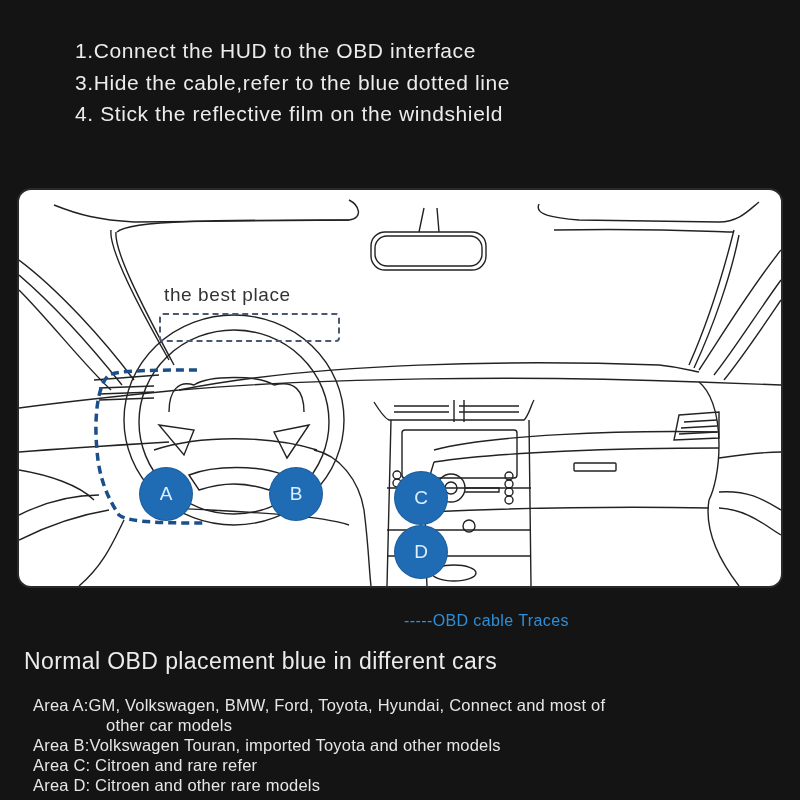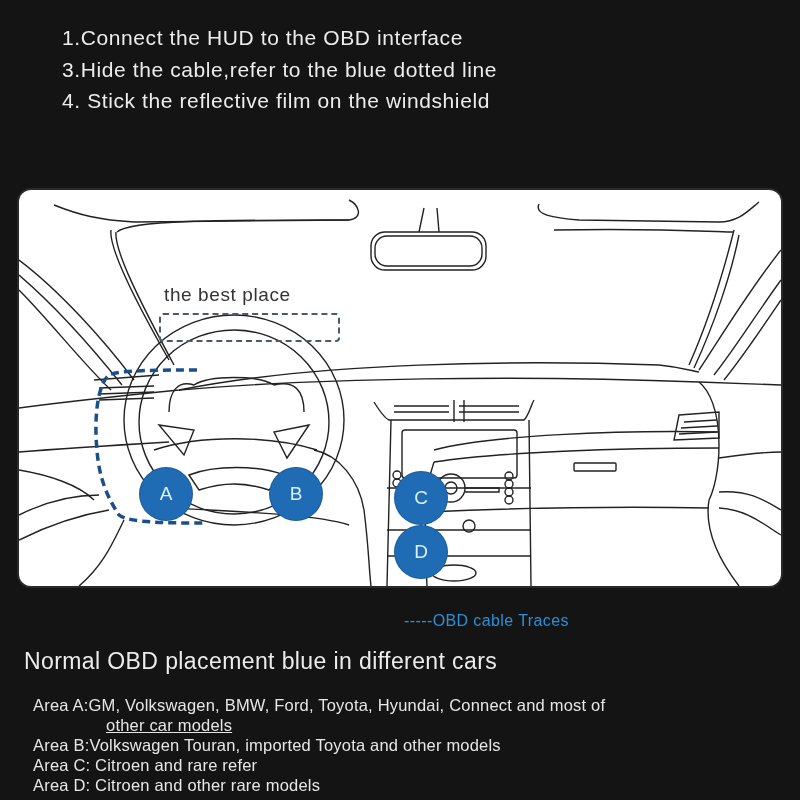--- a/index.html
+++ b/index.html
@@ -1,33 +1,33 @@
 <!DOCTYPE html>
 <html><head>
 <meta charset="utf-8">
 <style>
   html, body { margin:0; padding:0; }
   body { width:800px; height:800px; background:#141414; position:relative; overflow:hidden;
          font-family:"Liberation Sans", "DejaVu Sans", sans-serif; color:#e8e8e8; }
-  .steps { position:absolute; left:62px; top:22px; margin:0; padding:0; list-style:none; }
+  .steps { position:absolute; left:62px; top:22px; margin:13px; padding:0; list-style:none; }
   .steps li { font-size:21px; line-height:31.5px; letter-spacing:0.6px; color:#ececec; white-space:nowrap; }
   .panel { position:absolute; left:19px; top:190px; width:762px; height:396px; background:#fff;
            border-radius:12px; overflow:hidden; box-shadow:0 0 0 2px #2a2a2a; }
   .panel svg { position:absolute; left:0; top:0; }
   .best-label { position:absolute; left:145px; top:94px; font-size:19px; color:#333; letter-spacing:0.6px; }
   .best-box { position:absolute; left:140px; top:123px; width:177px; height:25px;
               border:2px dashed #4a5a6e; border-radius:4px; }
   .marker { position:absolute; width:52px; height:52px; border-radius:50%; background:#1f6bb4;
             box-shadow:0 0 0 1px #1a5c9c; color:#dcefff; font-size:19px; display:flex;
             align-items:center; justify-content:center; }
   .legend { position:absolute; left:404px; top:612px; font-size:16px; color:#2d8fd8; letter-spacing:0.4px; }
   .subtitle { position:absolute; left:24px; top:648px; font-size:23px; color:#ececec; letter-spacing:0.4px; }
   .areas { position:absolute; left:33px; top:695px; margin:0; padding:0; list-style:none; }
   .areas li { font-size:16.5px; line-height:20px; color:#e6e6e6; letter-spacing:0.2px; }
-  .areas .cont { padding-left:73px;text-decoration:underline; }
+  .areas .cont { padding-left:73px; }
 </style>
 </head>
 <body>
 
 <ul class="steps">
   <li>1.Connect the HUD to the OBD interface</li>
   <li>3.Hide the cable,refer to the blue dotted line</li>
   <li>4. Stick the reflective film on the windshield</li>
 </ul>
 

